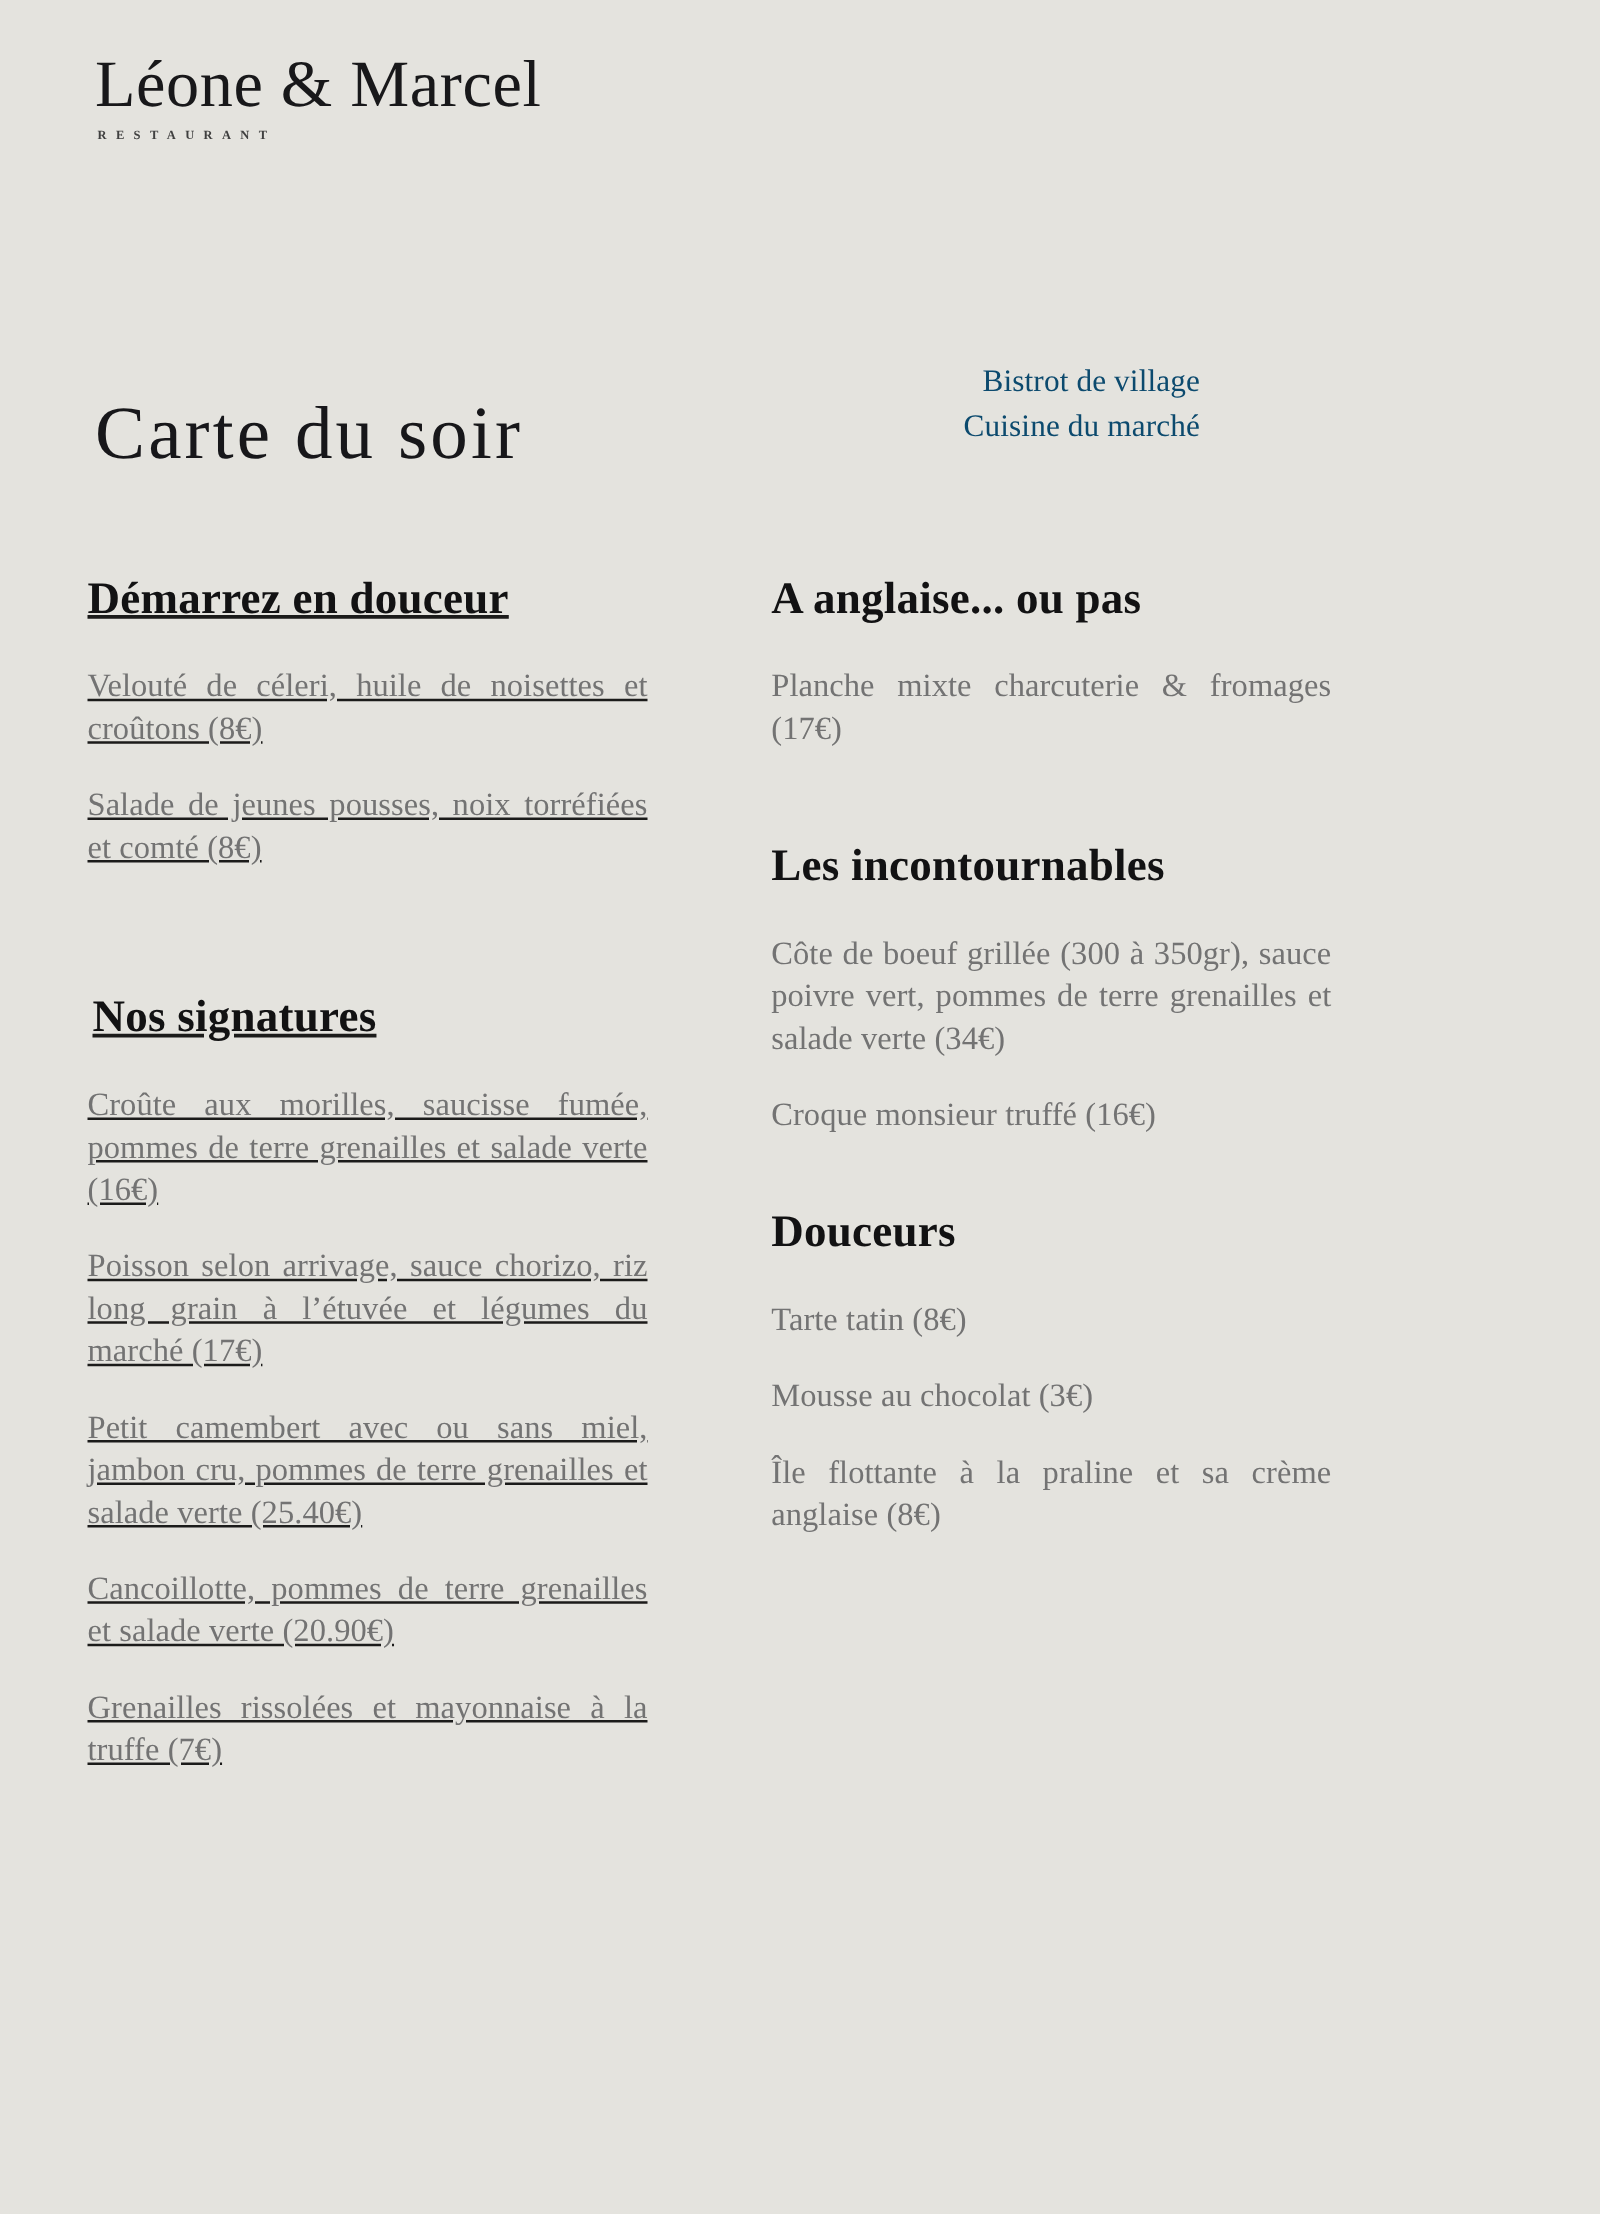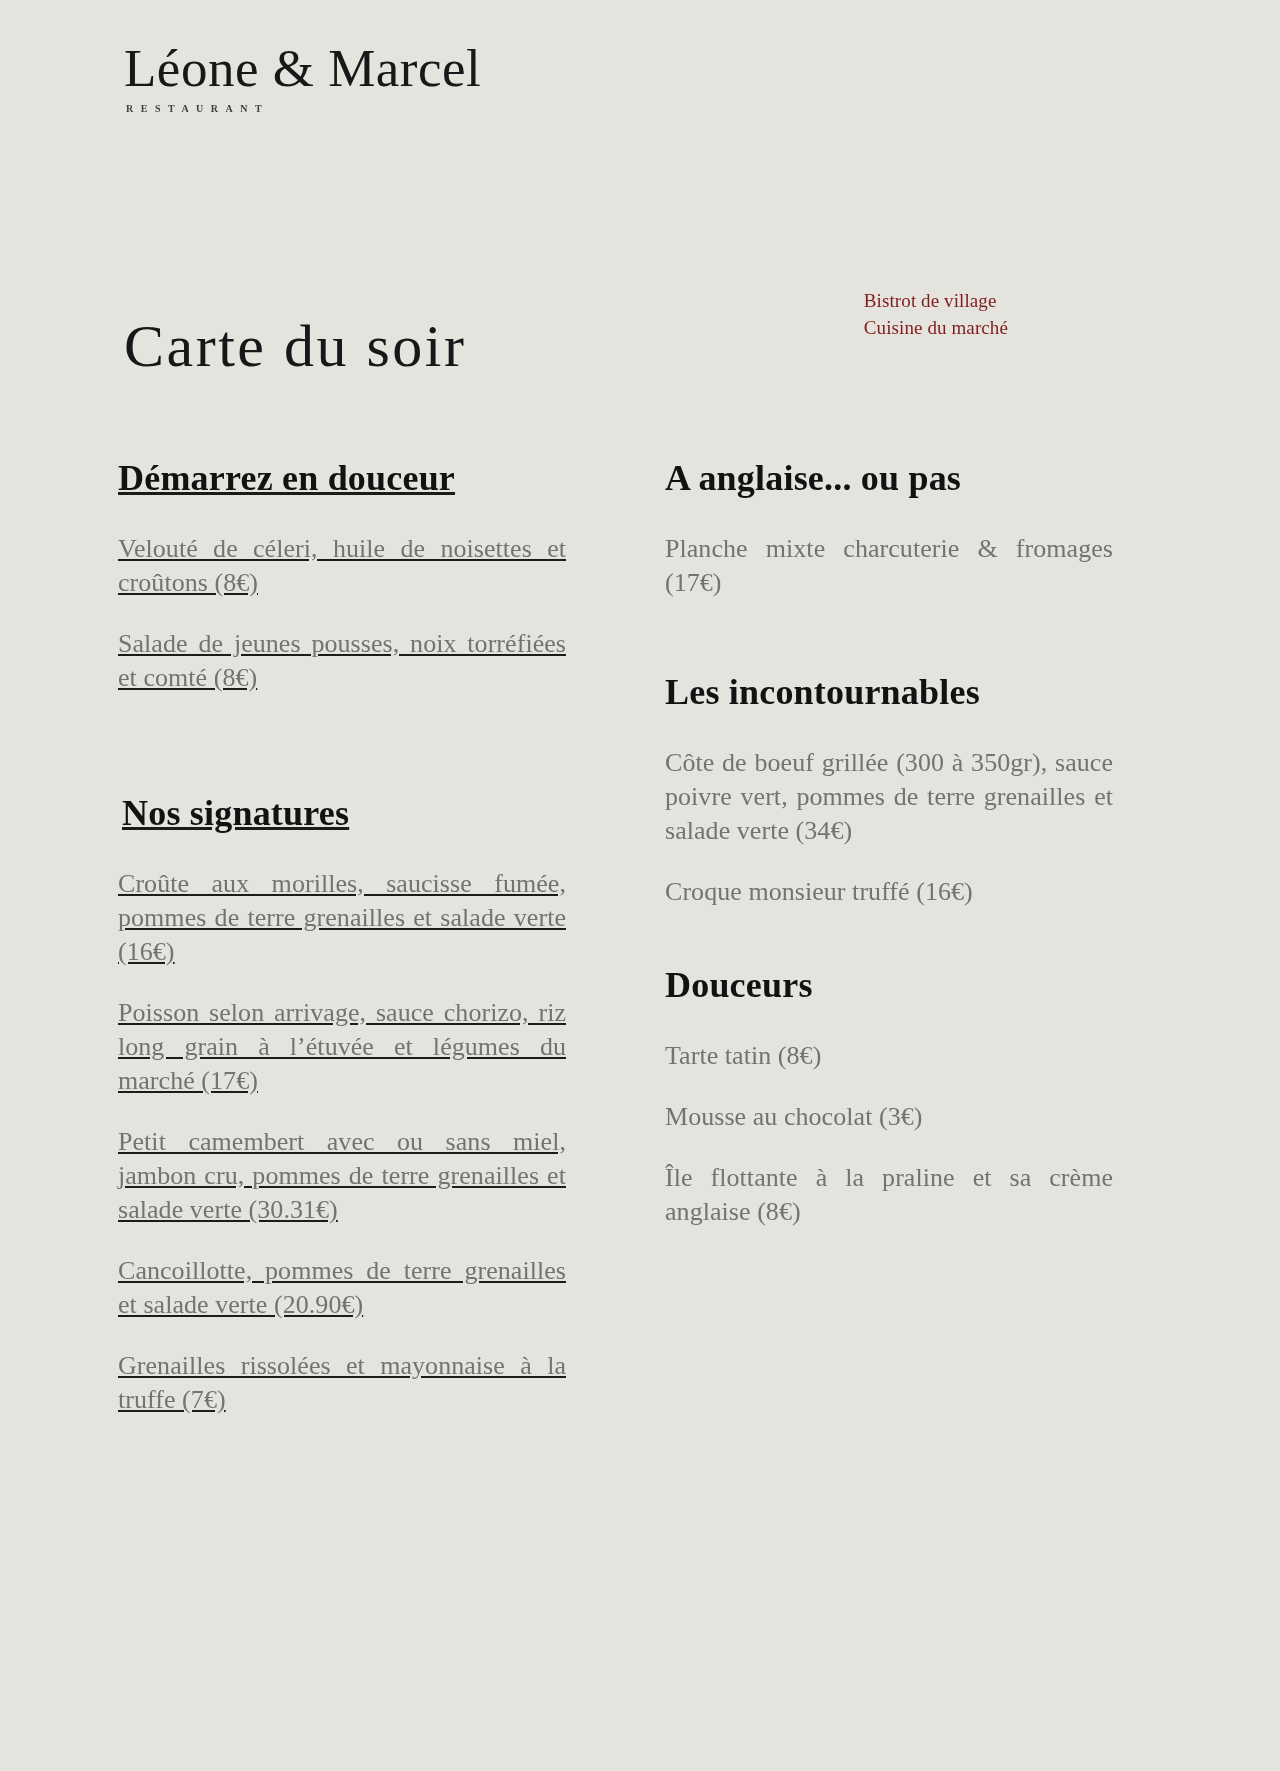--- a/index.html
+++ b/index.html
@@ -16,21 +16,20 @@
     -webkit-font-smoothing: antialiased;
     overflow: hidden;
   }
 
   .page {
     position: relative;
     width: 1036px;
     height: 1771px;
     box-sizing: border-box;
     padding: 0;
-    margin-left: 48px;
   }
 
   
   .brand {
     position: absolute;
     left: 76px;
     top: 42px;
   }
   .brand-name {
     font-family: "Liberation Serif", "DejaVu Serif", serif;
@@ -66,23 +65,24 @@
     line-height: 1.0;
     letter-spacing: 2.5px;
     font-weight: 400;
     color: #17171a;
     white-space: nowrap;
   }
   .tagline {
     position: absolute;
     right: 0;
     top: 12px;
-    font-size: 19px;
+    text-align: right;
+    font-size: 25px;
     line-height: 1.42;
-    color: #7f1d1d;
+    color: #0c4a6e;
     letter-spacing: 0.1px;
     white-space: nowrap;
   }
 
   
   .columns {
     position: absolute;
     left: 0;
     top: 460px;
     width: 1280px;
@@ -156,21 +156,21 @@
         </ul>
       </div>
 
       <div class="spacer-lg"></div>
 
       <div class="section">
         <h2 class="section-heading indent">Nos signatures</h2>
         <ul class="items">
           <li class="item">Croûte aux morilles, saucisse fumée, pommes de terre grenailles et salade verte (16€)</li>
           <li class="item">Poisson selon arrivage, sauce chorizo, riz long grain à l’étuvée et légumes du marché (17€)</li>
-          <li class="item">Petit camembert avec ou sans miel, jambon cru, pommes de terre grenailles et salade verte (30.31€)</li>
+          <li class="item">Petit camembert avec ou sans miel, jambon cru, pommes de terre grenailles et salade verte (25.40€)</li>
           <li class="item">Cancoillotte, pommes de terre grenailles et salade verte (20.90€)</li>
           <li class="item">Grenailles rissolées et mayonnaise à la truffe (7€)</li>
         </ul>
       </div>
 
     </div>
 
     <div class="col col-right">
 
       <div class="section">

